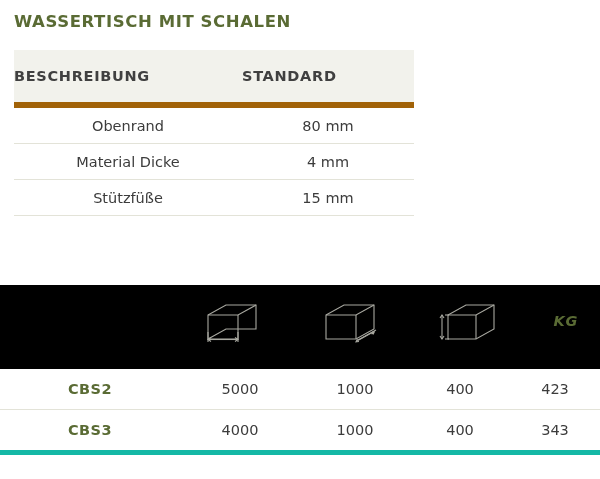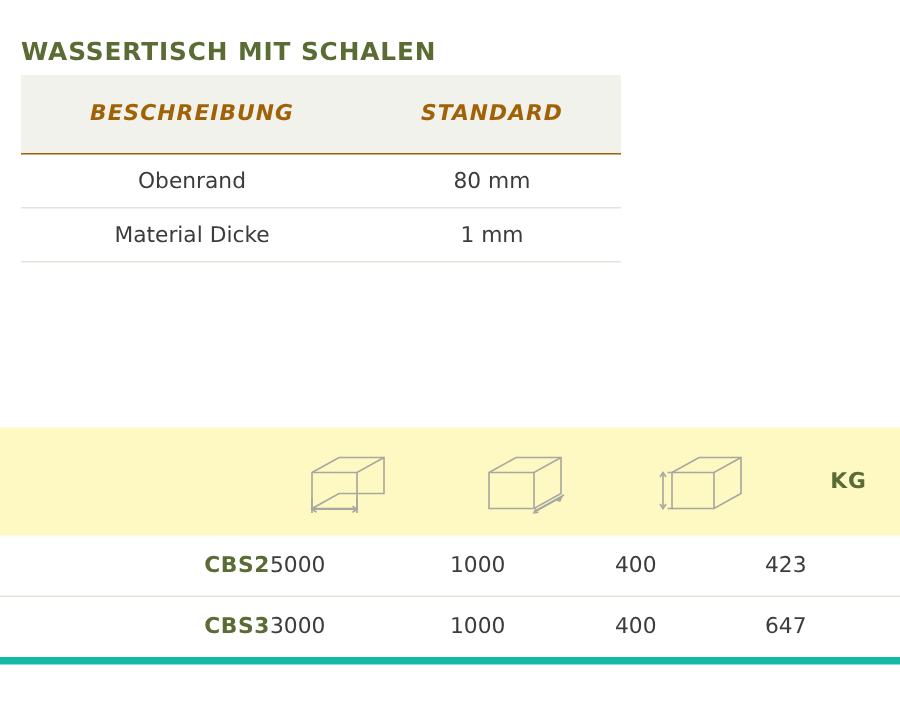--- a/index.html
+++ b/index.html
@@ -18,73 +18,73 @@
     position: relative;
     width: 600px;
     height: 479px;
     box-sizing: border-box;
   }
 
   
   .title {
     position: absolute;
     left: 14px;
-    top: 25px;
+    top: 12px;
     font-size: 16.5px;
     font-weight: bold;
     letter-spacing: 0.6px;
     color: #5a6b34;
     text-transform: uppercase;
     font-family: "DejaVu Sans", "Liberation Sans", sans-serif;
   }
 
   
   .spec-table {
     position: absolute;
     left: 14px;
     top: 50px;
     width: 400px;
     border-collapse: collapse;
     table-layout: fixed;
   }
   .spec-table thead th {
     background: #f2f2ec;
-    color: #a16207;
+    color: #404040;
     font-size: 14.5px;
     font-weight: bold;
     letter-spacing: 0.7px;
     text-transform: uppercase;
     padding: 18px 0 18px 0;
-    text-align: center;
+    text-align: left;
     border: none;
-    font-style: italic;
   }
   .spec-table thead th.col-desc { width: 228px; }
   .spec-table thead th.col-std  { width: 172px; }
   .spec-table tbody td {
     font-size: 14.5px;
     color: #3c3c3c;
     text-align: center;
     padding: 10px 0 9px 0;
     border-bottom: 1px solid #e3e3d8;
   }
-  .spec-table tbody tr:first-child td { border-top: 1px solid #a16207; }
+  .spec-table tbody tr:first-child td { border-top: 6px solid #a16207; }
 
   
   .dim-wrap {
     position: absolute;
     left: 0;
     top: 285px;
     width: 600px;
   }
   .dim-head {
     position: relative;
-    background: #fef9c3;
-    height: 72px;
-    width: 600px;
+    background: #000000;
+    height: 84px;
+    width: 600px;
+    font-style: italic;
   }
   .dim-head .kg-label {
     position: absolute;
     right: 22px;
     top: 28px;
     font-size: 14.5px;
     font-weight: bold;
     letter-spacing: 0.7px;
     color: #5a6b34;
     text-transform: uppercase;
@@ -98,25 +98,26 @@
   .box-icon.i3 { left: 432px; }
 
   .dim-table {
     width: 600px;
     border-collapse: collapse;
     table-layout: fixed;
   }
   .dim-table td {
     font-size: 14.5px;
     color: #3c3c3c;
+    text-align: center;
     padding: 12px 0 12px 0;
     border-bottom: 1px solid #e3e3d8;
   }
   .dim-table td.model {
-    text-align: right;
+    text-align: center;
     font-weight: bold;
     color: #5a6b34;
     font-size: 14.5px;
     letter-spacing: 0.4px;
   }
   .c-model { width: 180px; }
   .c-a     { width: 120px; }
   .c-b     { width: 110px; }
   .c-c     { width: 100px; }
   .c-kg    { width: 90px; }
@@ -136,21 +137,25 @@
         <th class="col-std">STANDARD</th>
       </tr>
     </thead>
     <tbody>
       <tr>
         <td>Obenrand</td>
         <td>80 mm</td>
       </tr>
       <tr>
         <td>Material Dicke</td>
-        <td>1 mm</td>
+        <td>4 mm</td>
+      </tr>
+      <tr>
+        <td>Stützfüße</td>
+        <td>15 mm</td>
       </tr>
     </tbody>
   </table>
 
   <div class="dim-wrap">
 
     <div class="dim-head">
 
       <svg class="box-icon i1" width="66" height="46" viewBox="0 0 66 46">
         <g fill="none" stroke="#a8a8a0" stroke-width="1.1">
@@ -204,23 +209,23 @@
       <tbody>
         <tr>
           <td class="model">CBS2</td>
           <td>5000</td>
           <td>1000</td>
           <td>400</td>
           <td>423</td>
         </tr>
         <tr>
           <td class="model">CBS3</td>
-          <td>3000</td>
+          <td>4000</td>
           <td>1000</td>
           <td>400</td>
-          <td>647</td>
+          <td>343</td>
         </tr>
       </tbody>
     </table>
 
   </div>
 
 </div>
 
 </body></html>

